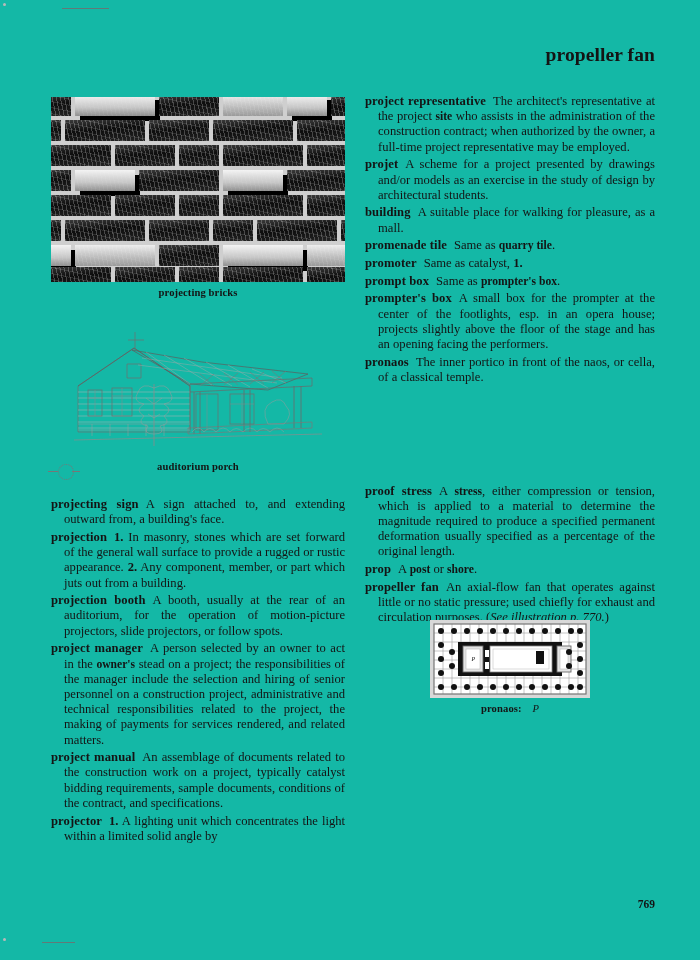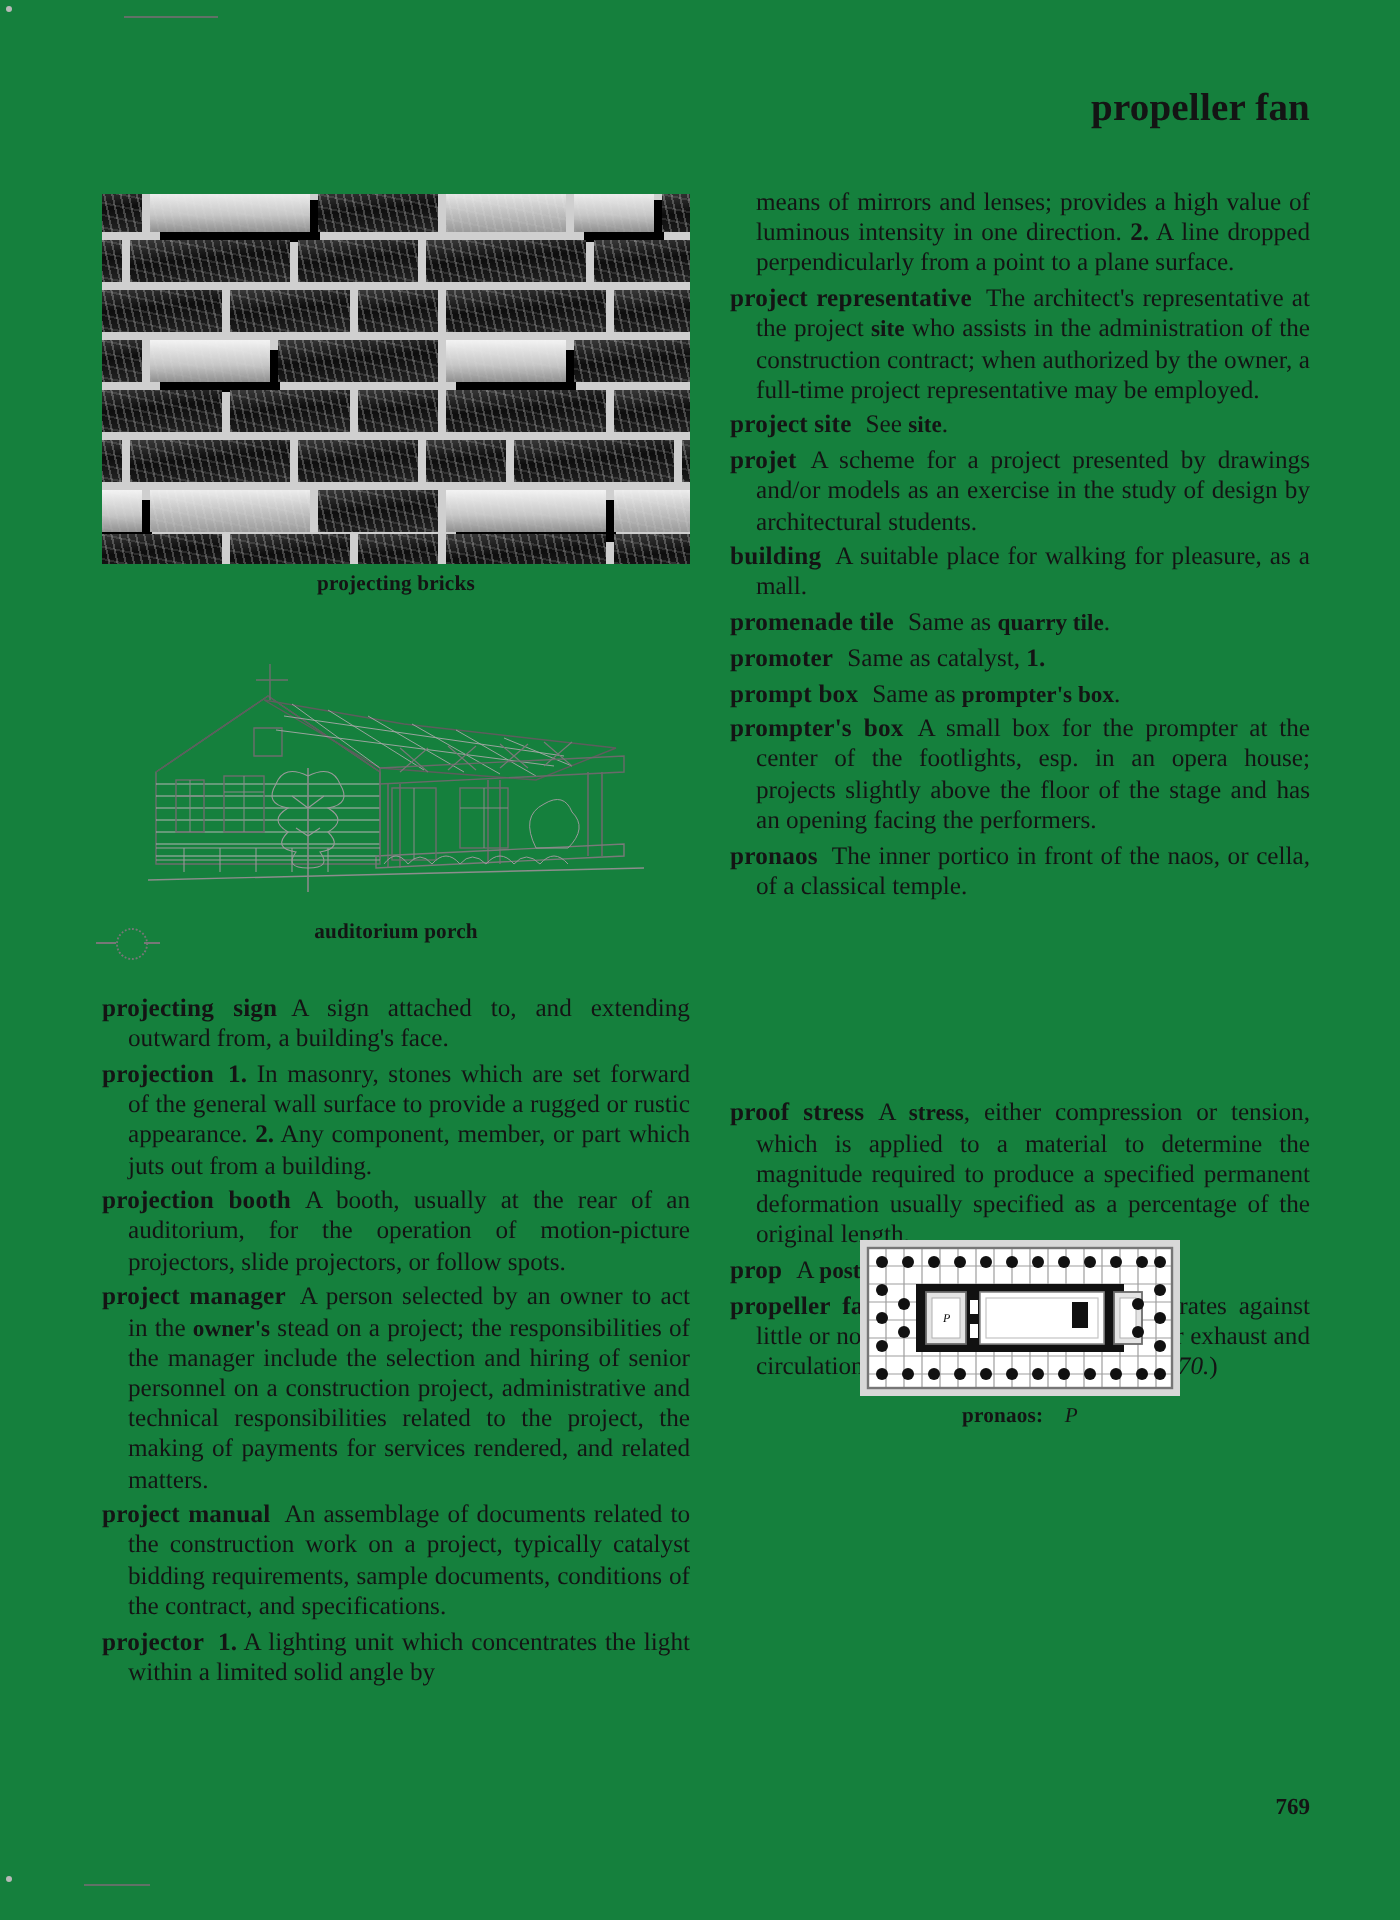--- a/index.html
+++ b/index.html
@@ -5,21 +5,21 @@
 <style>
   html, body {
     margin: 0;
     padding: 0;
     background: #ffffff;
   }
   .page {
     position: relative;
     width: 700px;
     height: 960px;
-    background: #15803d;
+    background: #14b8a6;
     overflow: hidden;
     font-family: "Liberation Serif", "DejaVu Serif", serif;
     color: #141414;
   }
 
   
   .artifact-line {
     position: absolute;
     background: #6f6f6f;
     height: 1px;
@@ -363,28 +363,22 @@
     </p>
     <p class="entry">
       <span class="hw">project manual</span><span class="gap"></span><span>An assemblage of documents related to the construction work on a project, typically catalyst bidding requirements, sample documents, conditions of the contract, and specifications.</span>
     </p>
     <p class="entry">
       <span class="hw">projector</span><span class="gap"></span><span><b>1.</b> A lighting unit which concentrates the light within a limited solid angle by</span>
     </p>
   </div>
 
   <div class="col col-right">
-    <p class="entry cont">
-      <span>means of mirrors and lenses; provides a high value of luminous intensity in one direction. <b>2.</b> A line dropped perpendicularly from a point to a plane surface.</span>
-    </p>
     <p class="entry">
       <span class="hw">project representative</span><span class="gap"></span><span>The architect's representative at the project <span class="xref">site</span> who assists in the administration of the construction contract; when authorized by the owner, a full-time project representative may be employed.</span>
-    </p>
-    <p class="entry">
-      <span class="hw">project site</span><span class="gap"></span><span>See <span class="xref">site</span>.</span>
     </p>
     <p class="entry">
       <span class="hw">projet</span><span class="gap"></span><span>A scheme for a project presented by drawings and/or models as an exercise in the study of design by architectural students.</span>
     </p>
     <p class="entry">
       <span class="hw">building</span><span class="gap"></span><span>A suitable place for walking for pleasure, as a mall.</span>
     </p>
     <p class="entry">
       <span class="hw">promenade tile</span><span class="gap"></span><span>Same as <span class="xref">quarry tile</span>.</span>
     </p>

